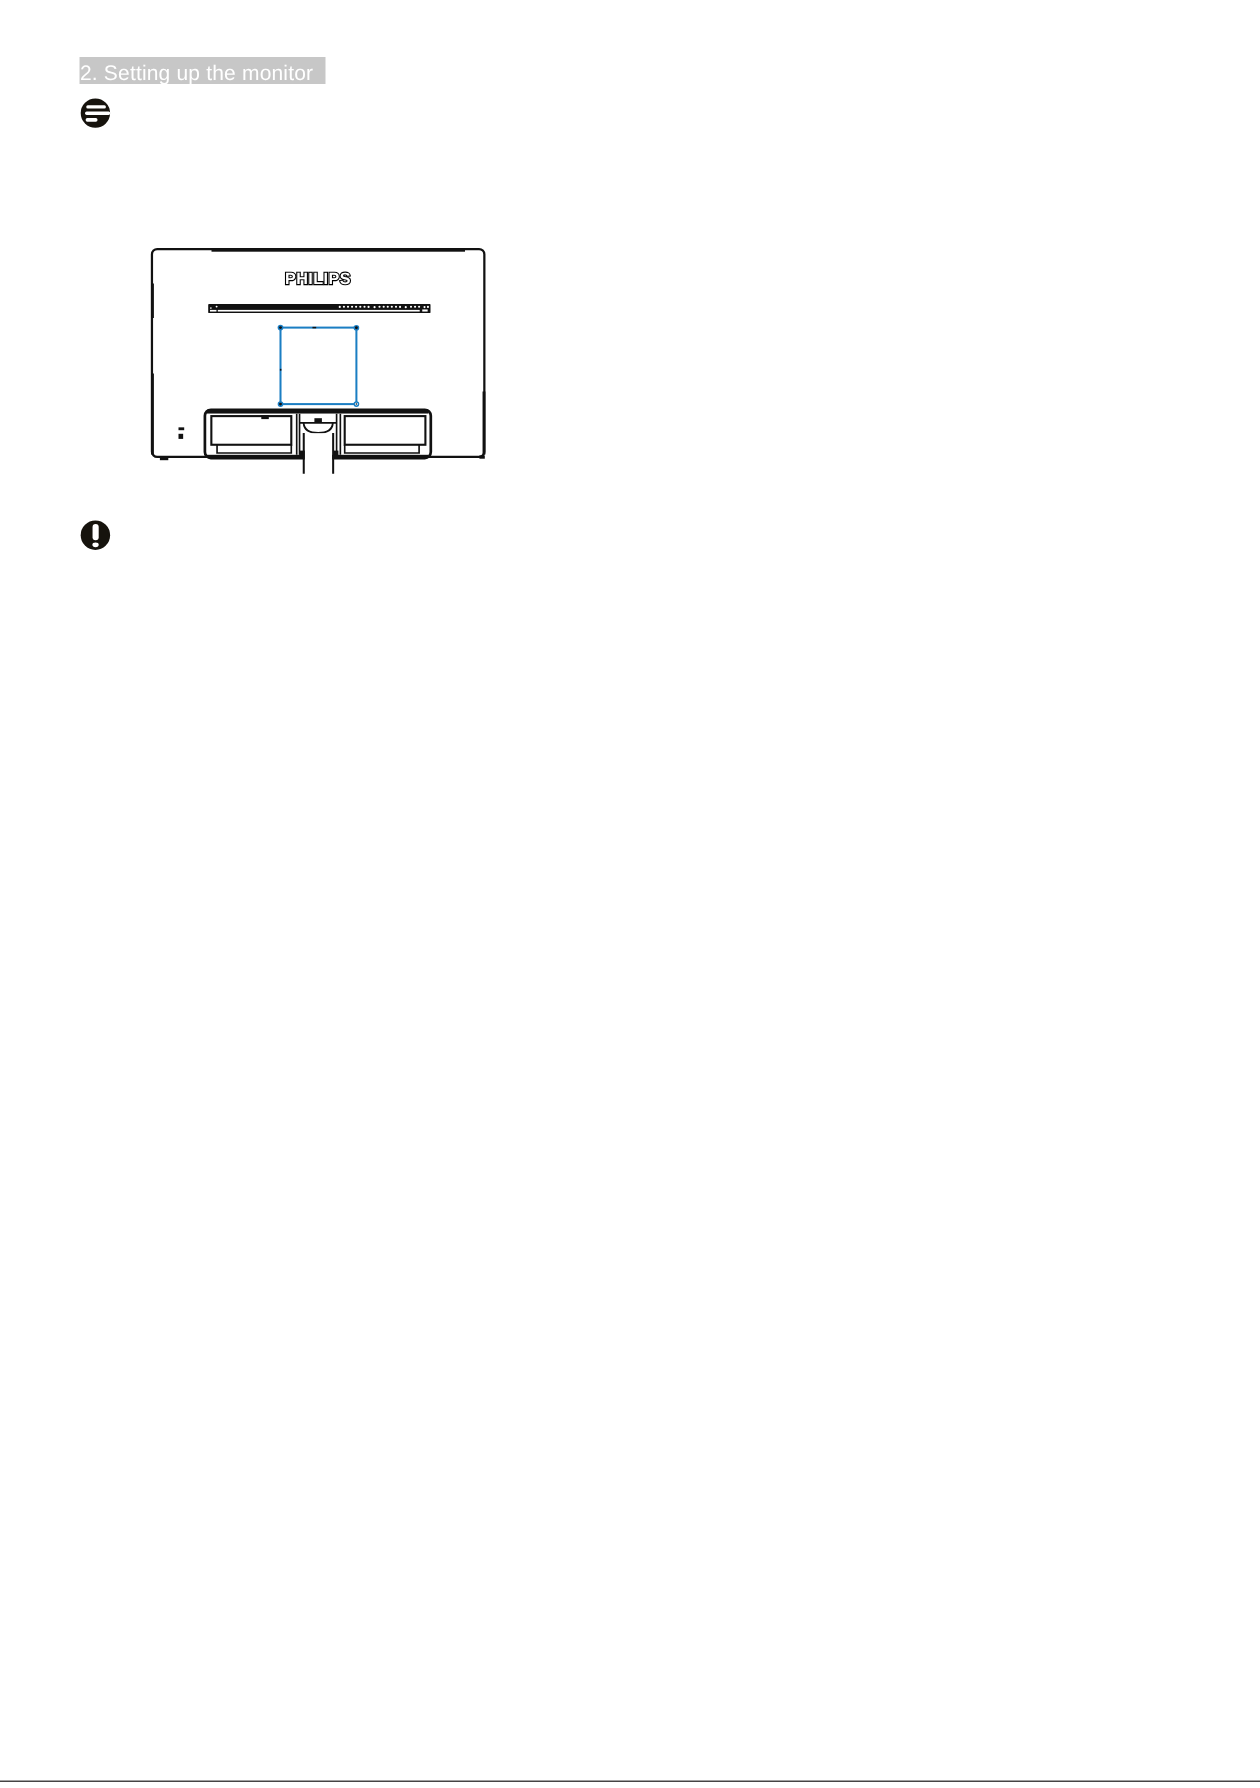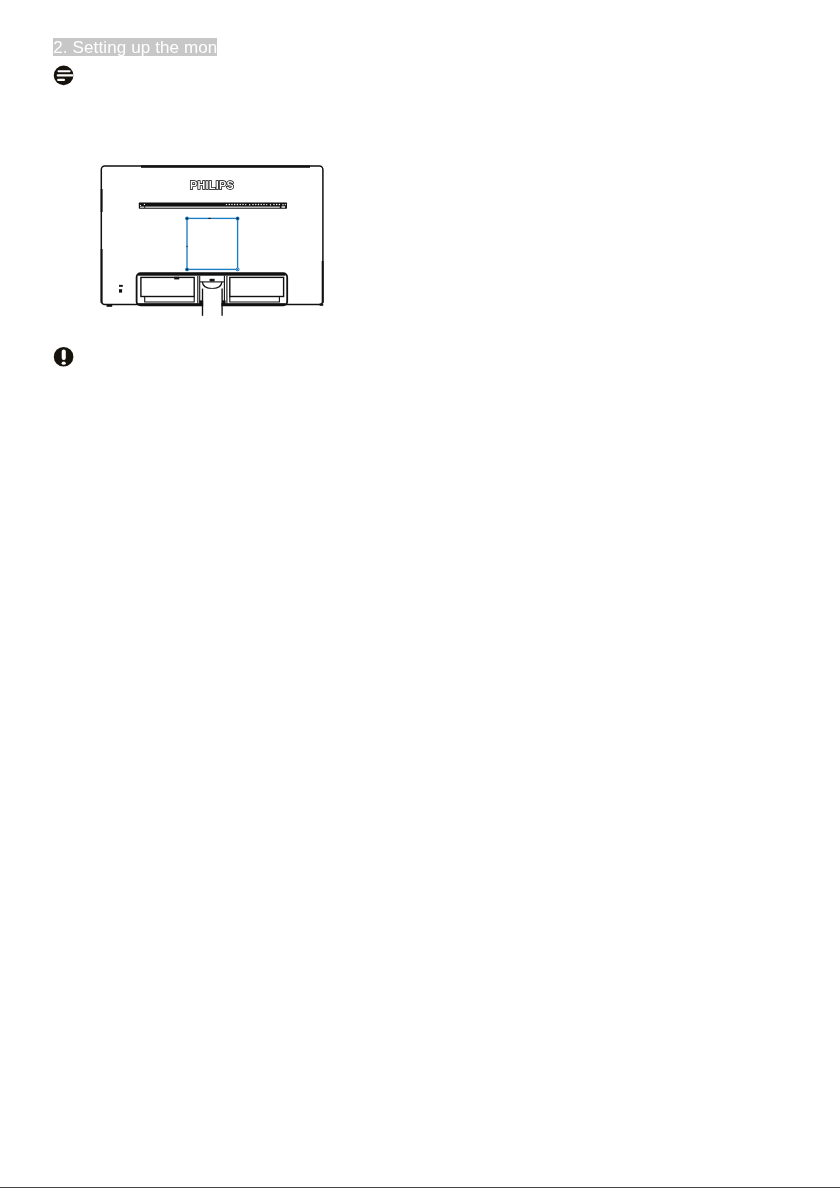--- a/index.html
+++ b/index.html
@@ -2,21 +2,21 @@
 <html><head>
 <meta charset="utf-8">
 <style>
   html,body{margin:0;padding:0;background:#ffffff;}
   body{width:840px;height:1192px;position:relative;overflow:hidden;
        font-family:"Liberation Sans",sans-serif;}
 </style>
 </head>
 <body>
 
-<div style="position:absolute;left:53.3px;top:38.3px;width:163.8px;height:17.8px;background:#c7c7c7;color:#ffffff;font-size:17px;line-height:20.8px;white-space:nowrap;will-change:opacity;letter-spacing:0.12px;">2. Setting up the monitor</div>
+<div style="position:absolute;left:53.3px;top:38.3px;width:163.8px;height:17.8px;background:#c7c7c7;color:#ffffff;font-size:14px;line-height:20.8px;white-space:nowrap;will-change:opacity;letter-spacing:0.12px;">2. Setting up the monitor</div>
 
 <svg style="position:absolute;left:50px;top:62px;" width="30" height="30" viewBox="0 0 30 30">
   <g>
     <circle cx="13.6" cy="13.4" r="9.8" fill="#16130d"></circle>
     <rect x="7.5" y="8.2" width="13.1" height="2.1" rx="1.0" fill="#ffffff"></rect>
     <rect x="6.7" y="12.3" width="16.8" height="2.3" rx="1.1" fill="#ffffff"></rect>
     <rect x="7.1" y="16.7" width="7.9" height="2.4" rx="1.1" fill="#ffffff"></rect>
   </g>
 </svg>
 

